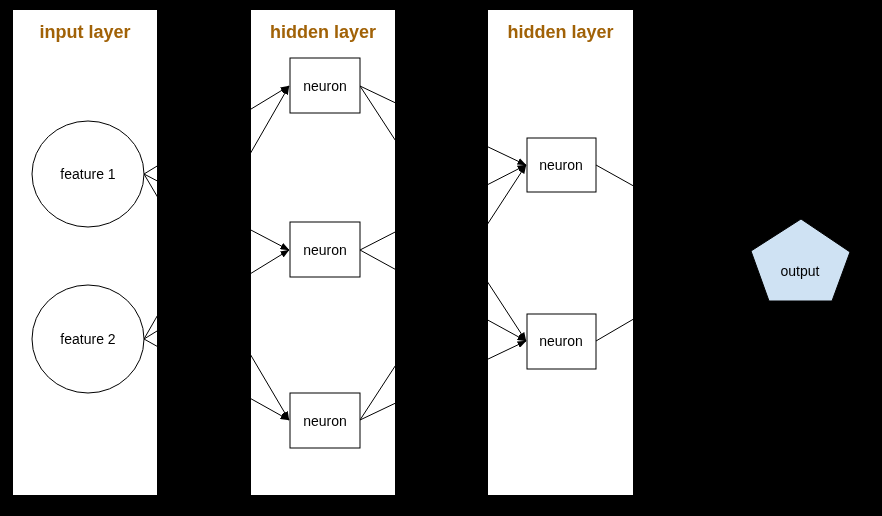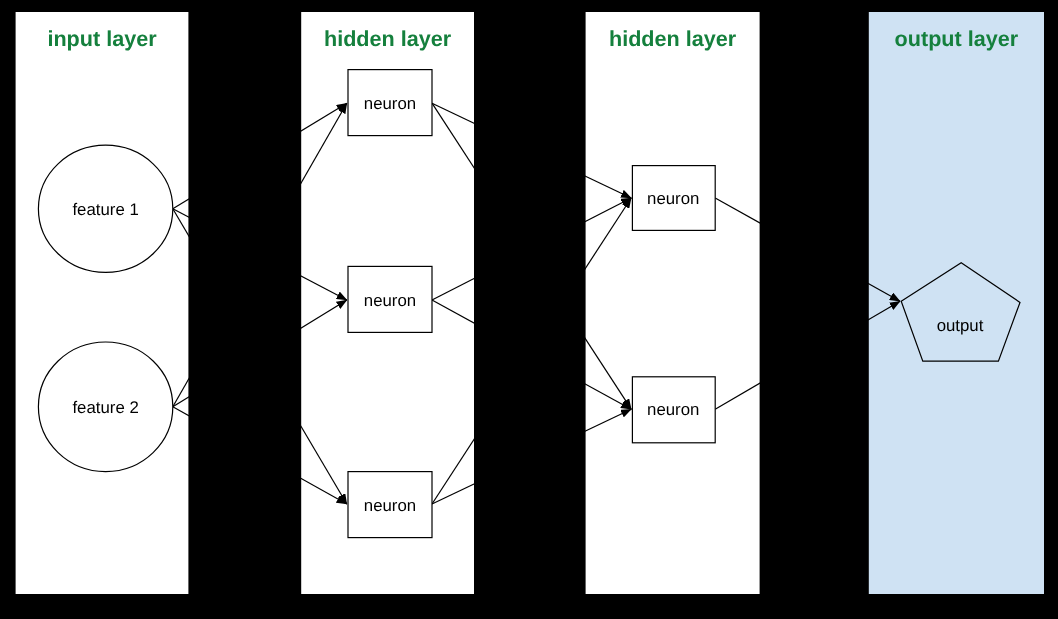--- a/index.html
+++ b/index.html
@@ -23,21 +23,21 @@
   }
   .panel.output-panel {
     background: #cfe2f3;
   }
   .panel-title {
     margin: 0;
     padding-top: 13px;
     text-align: center;
     font-size: 18px;
     font-weight: bold;
-    color: #15803d;
+    color: #a16207;
     line-height: 19px;
   }
   #panel-input   { left: 13px;  width: 144px; }
   #panel-hidden1 { left: 251px; width: 144px; }
   #panel-hidden2 { left: 488px; width: 145px; }
   #panel-output  { left: 724px; width: 146px; }
   svg.overlay {
     position: absolute;
     left: 0;
     top: 0;
@@ -72,23 +72,20 @@
   </section>
 
   <section class="panel" id="panel-hidden1">
     <h2 class="panel-title">hidden layer</h2>
   </section>
 
   <section class="panel" id="panel-hidden2">
     <h2 class="panel-title">hidden layer</h2>
   </section>
 
-  <section class="panel output-panel" id="panel-output">
-    <h2 class="panel-title">output layer</h2>
-  </section>
 
   <svg class="overlay" width="882" height="516" viewBox="0 0 882 516">
     <defs>
       <marker id="arw" markerWidth="9" markerHeight="7" refX="8.5" refY="3.5" orient="auto" markerUnits="userSpaceOnUse">
         <path d="M0,0 L9,3.5 L0,7 z" fill="#000000"></path>
       </marker>
     </defs>
 
     <g>
       <line class="edge" x1="144" y1="174" x2="289" y2="86" marker-end="url(#arw)"></line>

